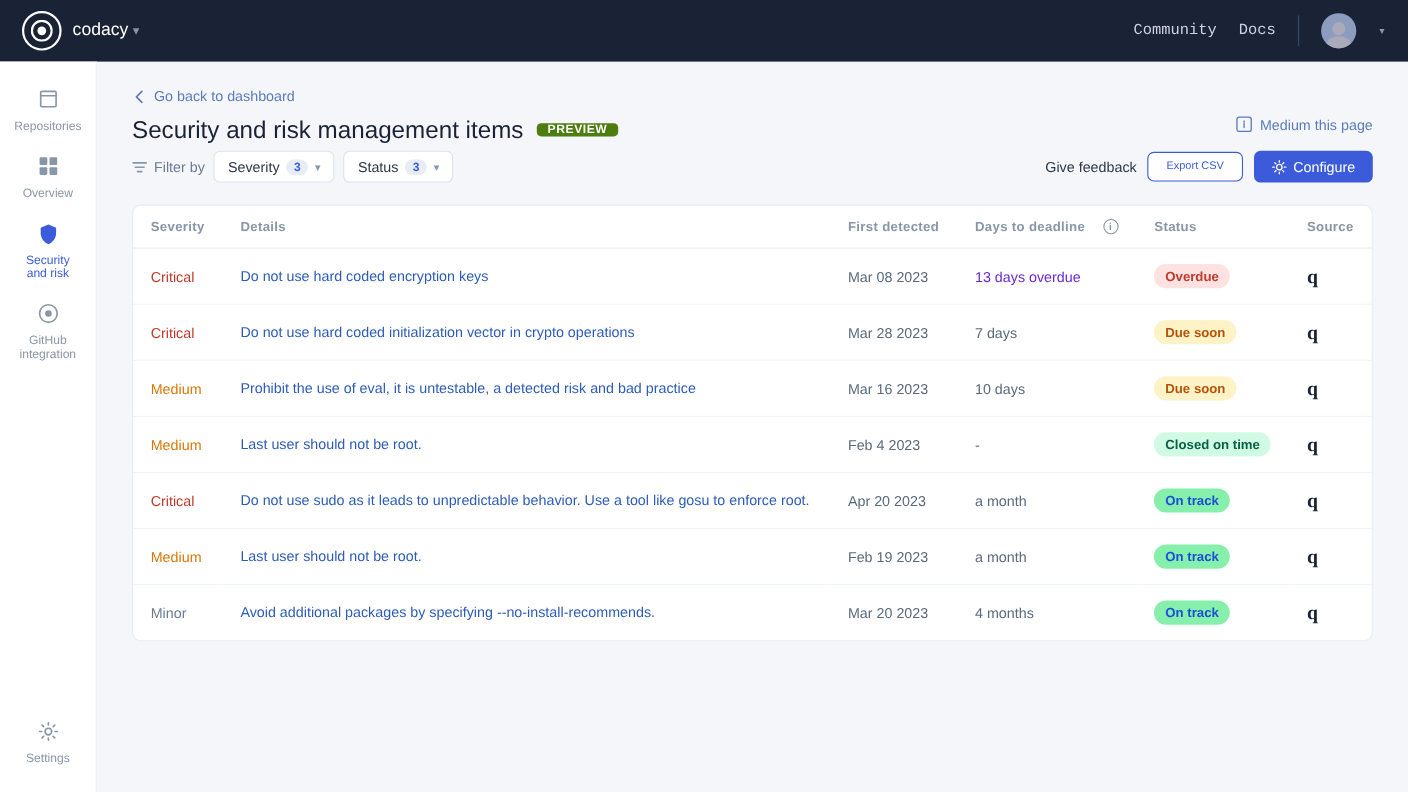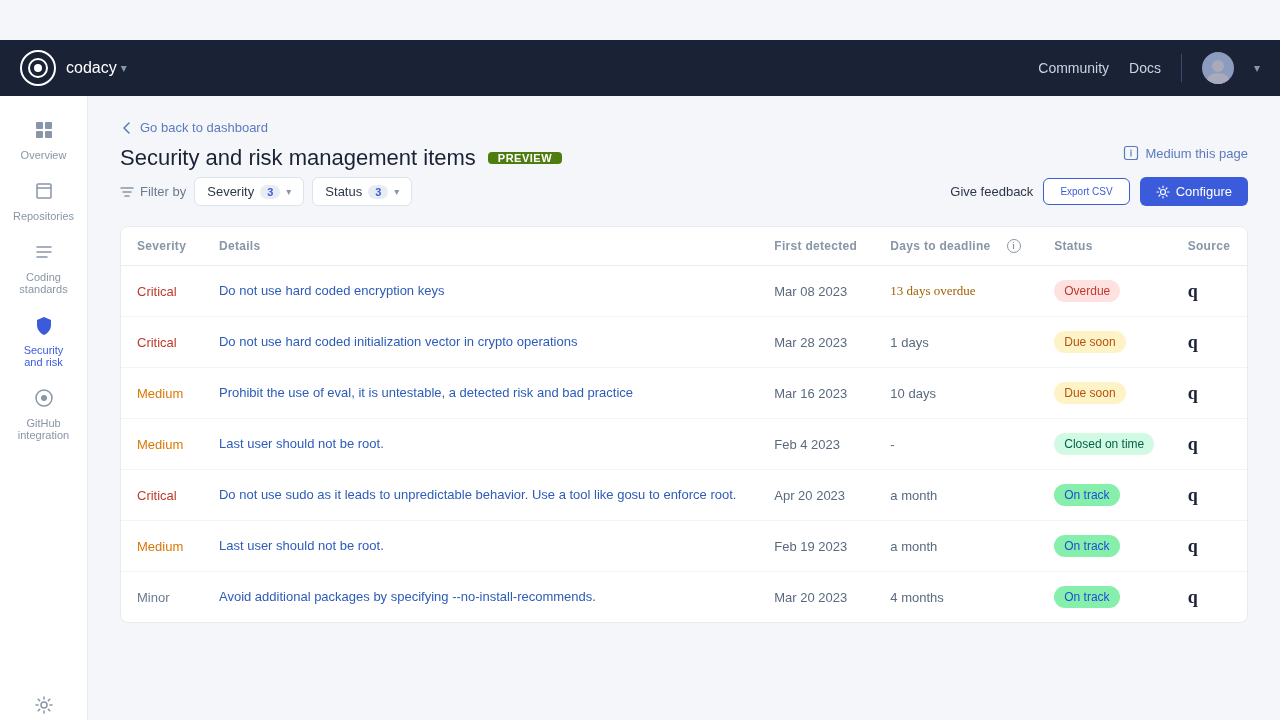--- a/index.html
+++ b/index.html
@@ -6,32 +6,31 @@
     body { font-family: -apple-system, BlinkMacSystemFont, 'Segoe UI', sans-serif; background: #f5f6fa; color: #2d3748; }
 
     
     .topnav {
       background: #1a2236;
       height: 56px;
       display: flex;
       align-items: center;
       padding: 0 20px;
       justify-content: space-between;
-      margin-top: 40px;
     }
     .topnav-left { display: flex; align-items: center; gap: 10px; }
     .topnav-logo {
       width: 36px; height: 36px;
       border: 2px solid #fff;
       border-radius: 50%;
       display: flex; align-items: center; justify-content: center;
       color: #fff; font-size: 14px; font-weight: bold;
     }
     .topnav-brand { color: #fff; font-size: 16px; font-weight: 500; display: flex; align-items: center; gap: 4px; cursor: pointer; }
-    .topnav-right { display: flex; align-items: center; gap: 20px; }
+    .topnav-right { display: flex; align-items: center; gap: 20px; font-family: Liberation Mono, monospace; }
     .topnav-right a { color: #ccd3e0; font-size: 14px; text-decoration: none; cursor: pointer; }
     .topnav-avatar {
       width: 32px; height: 32px; border-radius: 50%;
       background: #8b9cbf;
       display: flex; align-items: center; justify-content: center;
       color: #fff; font-size: 13px; cursor: pointer;
       overflow: hidden;
     }
     .topnav-divider { width: 1px; height: 28px; background: #3a4a6a; }
 
@@ -129,28 +128,28 @@
       font-size: 13px;
       color: #2d3748;
       vertical-align: middle;
     }
     .severity-critical { color: #c0392b; font-weight: 500; }
     .severity-medium { color: #d97706; font-weight: 500; }
     .severity-minor { color: #6b7a90; font-weight: 500; }
     .details-text { color: #2d5cb8; line-height: 1.4; }
     .date-text { color: #5a6a7e; }
     .days-text { color: #5a6a7e; }
-    .days-overdue { color: #a16207; font-family: Liberation Serif, serif; }
+    .days-overdue { color: #6d28d9; }
 
     .badge {
       display: inline-block;
       padding: 4px 10px;
       border-radius: 12px;
       font-size: 12px;
-      font-weight: 400;
+      font-weight: 700;
       text-align: right;
     }
     .badge-overdue { background: #fee2e2; color: #c0392b; }
     .badge-due-soon { background: #fef3c7; color: #b45309; }
     .badge-closed { background: #d1fae5; color: #065f46; }
     .badge-on-track { background: #86efac; color: #1d4ed8; }
 
     .source-icon {
       font-size: 18px; font-weight: 900;
       color: #1a2236;
@@ -198,44 +197,36 @@
     <span style="color:#8896a7; font-size:12px; cursor:pointer;">▾</span>
   </div>
 </nav>
 
 <div class="layout">
 
   <aside class="sidebar">
     <div class="sidebar-item">
       <span class="sidebar-icon">
         <svg width="20" height="20" viewBox="0 0 20 20" fill="none">
+            <rect x="3" y="3" width="14" height="14" rx="1" stroke="#8896a7" stroke-width="1.5"></rect>
+            <path d="M3 7h14" stroke="#8896a7" stroke-width="1.5"></path>
+          </svg>
+      </span>
+      <span>Repositories</span>
+    </div>
+    <div class="sidebar-item">
+      <span class="sidebar-icon">
+        <svg width="20" height="20" viewBox="0 0 20 20" fill="none">
             <rect x="2" y="2" width="7" height="7" rx="1" fill="#8896a7"></rect>
             <rect x="11" y="2" width="7" height="7" rx="1" fill="#8896a7"></rect>
             <rect x="2" y="11" width="7" height="7" rx="1" fill="#8896a7"></rect>
             <rect x="11" y="11" width="7" height="7" rx="1" fill="#8896a7"></rect>
           </svg>
       </span>
       <span>Overview</span>
-    </div>
-    <div class="sidebar-item">
-      <span class="sidebar-icon">
-        <svg width="20" height="20" viewBox="0 0 20 20" fill="none">
-            <rect x="3" y="3" width="14" height="14" rx="1" stroke="#8896a7" stroke-width="1.5"></rect>
-            <path d="M3 7h14" stroke="#8896a7" stroke-width="1.5"></path>
-          </svg>
-      </span>
-      <span>Repositories</span>
-    </div>
-    <div class="sidebar-item">
-      <span class="sidebar-icon">
-        <svg width="20" height="20" viewBox="0 0 20 20" fill="none">
-            <path d="M3 5h14M3 10h14M3 15h10" stroke="#8896a7" stroke-width="1.5" stroke-linecap="round"></path>
-          </svg>
-      </span>
-      <span>Coding standards</span>
     </div>
     <div class="sidebar-item active">
       <span class="sidebar-icon">
         <svg width="20" height="20" viewBox="0 0 20 20" fill="none">
             <path d="M10 2L3 5v5c0 4.42 3.13 8.56 7 9.93C13.87 18.56 17 14.42 17 10V5L10 2z" fill="#3b5bdb"></path>
           </svg>
       </span>
       <span style="color:#3b5bdb; font-size:11px; text-align:center;">Security and risk</span>
     </div>
     <div class="sidebar-item">
@@ -357,21 +348,21 @@
     <td>
       <span class="severity-critical">Critical</span>
     </td>
     <td>
       <span class="details-text">Do not use hard coded initialization vector in crypto operations</span>
     </td>
     <td>
       <span class="date-text">Mar 28 2023</span>
     </td>
     <td>
-      <span class="days-text">1 days</span>
+      <span class="days-text">7 days</span>
     </td>
     <td>
       <span class="badge badge-due-soon">Due soon</span>
     </td>
     <td>
       <span class="source-icon">q</span>
     </td>
   </tr>
             <tr>
     <td>

